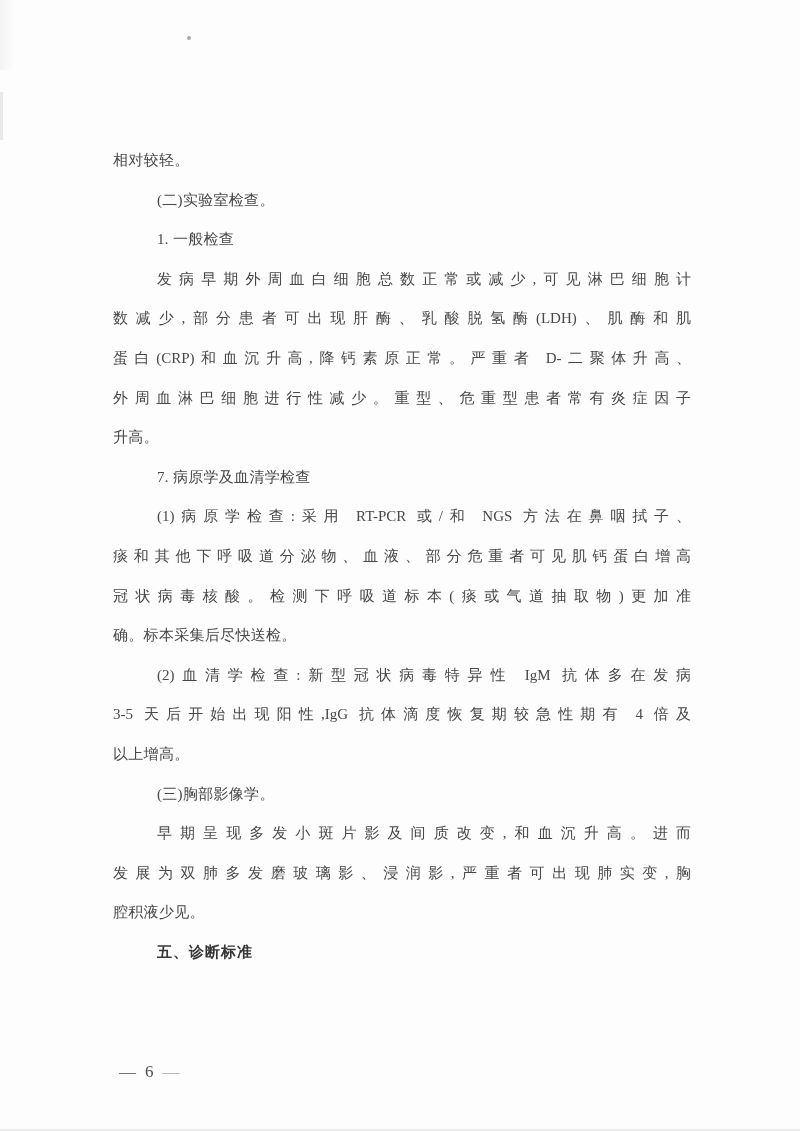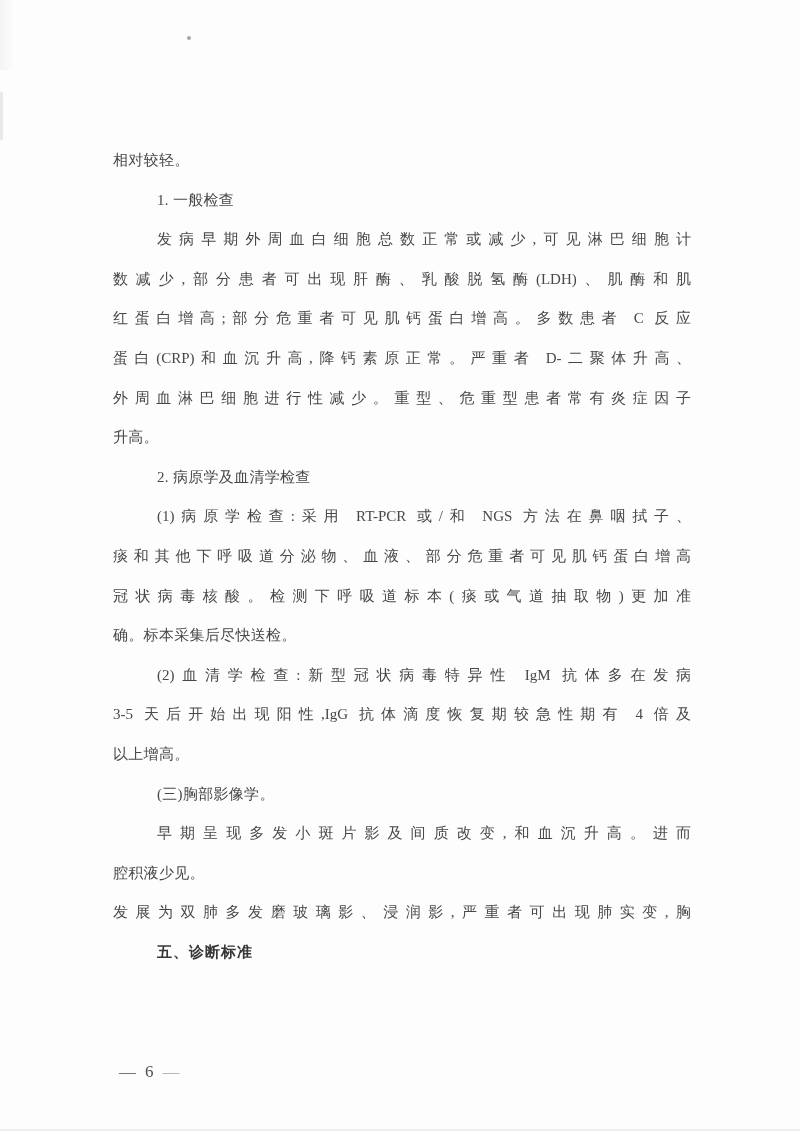--- a/index.html
+++ b/index.html
@@ -80,39 +80,39 @@
 </head>
 <body>
 
 <div class="page">
   <div class="corner-shade"></div>
   <div class="edge-left"></div>
   <div class="speck"></div>
 
   <div class="text-block" id="lines-container">
       <div class="line">相对较轻。</div>
+      <div class="line indent">(二)实验室检查。</div>
       <div class="line indent">1. 一般检查</div>
       <div class="line indent justify">发病早期外周血白细胞总数正常或减少,可见淋巴细胞计</div>
       <div class="line justify">数减少,部分患者可出现肝酶、乳酸脱氢酶(LDH)、肌酶和肌</div>
-      <div class="line justify">红蛋白增高;部分危重者可见肌钙蛋白增高。多数患者 C 反应</div>
       <div class="line justify">蛋白(CRP)和血沉升高,降钙素原正常。严重者 D-二聚体升高、</div>
       <div class="line justify">外周血淋巴细胞进行性减少。重型、危重型患者常有炎症因子</div>
       <div class="line">升高。</div>
-      <div class="line indent">2. 病原学及血清学检查</div>
+      <div class="line indent">7. 病原学及血清学检查</div>
       <div class="line indent justify">(1)病原学检查:采用 RT-PCR 或/和 NGS 方法在鼻咽拭子、</div>
       <div class="line justify">痰和其他下呼吸道分泌物、血液、部分危重者可见肌钙蛋白增高</div>
       <div class="line justify">冠状病毒核酸。检测下呼吸道标本(痰或气道抽取物)更加准</div>
       <div class="line">确。标本采集后尽快送检。</div>
       <div class="line indent justify">(2)血清学检查:新型冠状病毒特异性 IgM 抗体多在发病</div>
       <div class="line justify">3-5 天后开始出现阳性,IgG 抗体滴度恢复期较急性期有 4 倍及</div>
       <div class="line">以上增高。</div>
       <div class="line indent">(三)胸部影像学。</div>
       <div class="line indent justify">早期呈现多发小斑片影及间质改变,和血沉升高。进而</div>
+      <div class="line justify">发展为双肺多发磨玻璃影、浸润影,严重者可出现肺实变,胸</div>
       <div class="line">腔积液少见。</div>
-      <div class="line justify">发展为双肺多发磨玻璃影、浸润影,严重者可出现肺实变,胸</div>
       <div class="line indent bold">五、诊断标准</div>
     </div>
 
   <div class="footer">
     <span class="dash-left">—</span><span class="page-num">6</span><span class="dash-right">—</span>
   </div>
 
   <div class="edge-bottom"></div>
 </div>
 

